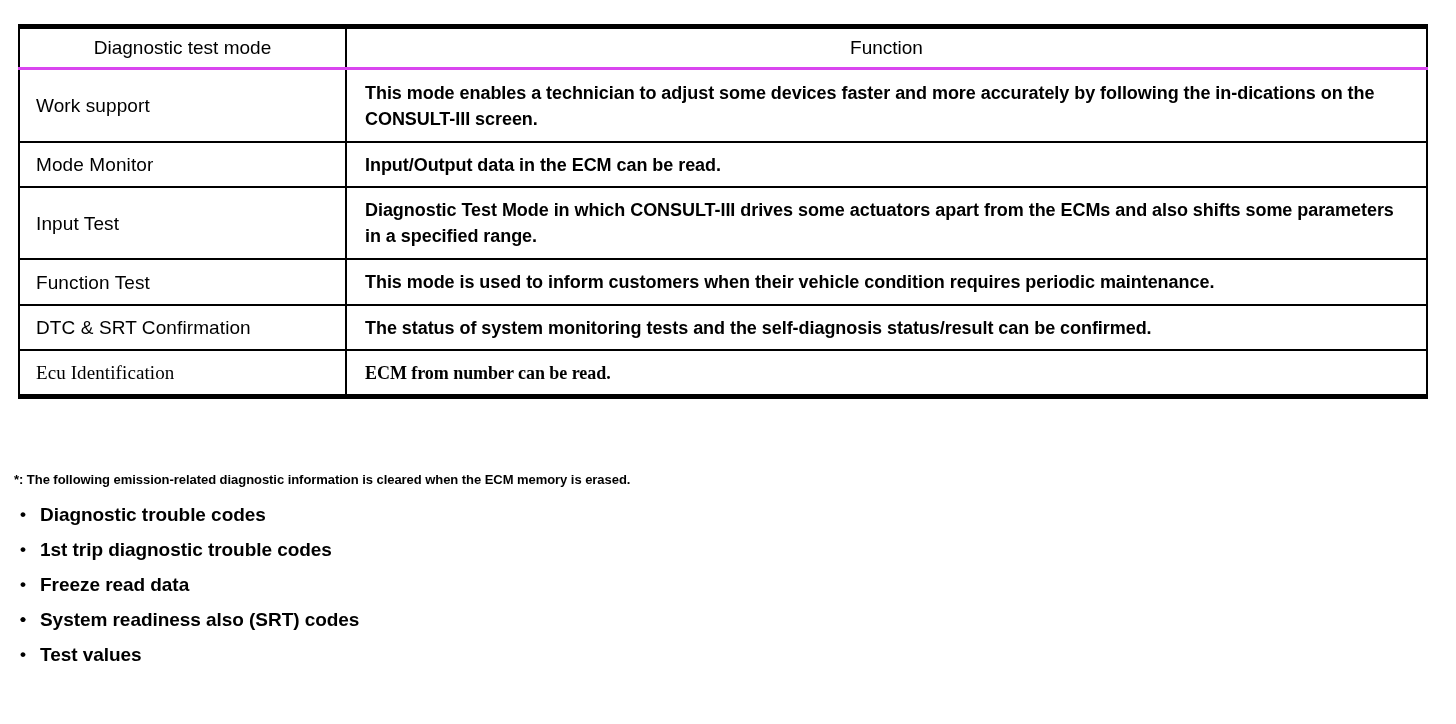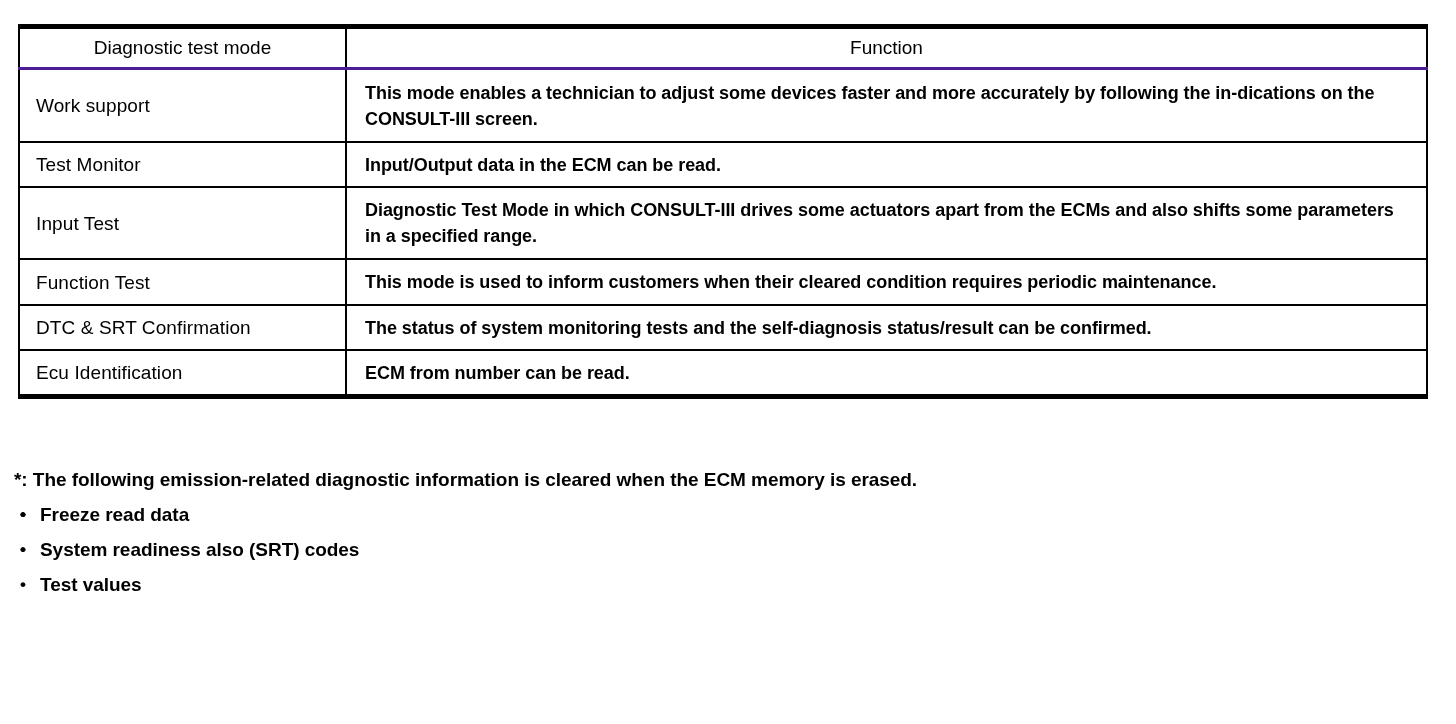--- a/index.html
+++ b/index.html
@@ -54,21 +54,21 @@
     border-bottom: 2px solid #000;
     padding: 0;
     vertical-align: middle;
     text-align: left;
     font-weight: normal;
   }
 
   
   tr.head-row th {
     border-top: none;
-    border-bottom: 3px solid #4c1d95;
+    border-bottom: 3px solid #d946ef;
     height: 38px;
   }
   tr.head-row th .cell {
     text-align: center;
     font-size: 19px;
     line-height: 22px;
     padding: 0 10px;
   }
 
   
@@ -96,31 +96,31 @@
     letter-spacing: -0.05px;
   }
 
   
   tr.r-1 td { height: 71px; }   
   tr.r-2 td { height: 72px; }   
   tr.r-3 td { height: 43px; }   
   tr.r-4 td { height: 70px; }   
   tr.r-5 td { height: 44px; }   
   tr.r-6 td { height: 43px; margin-left: 18px; }   
-  tr.r-7 td { height: 43px; }   
+  tr.r-7 td { height: 43px; font-family: Liberation Serif, serif; }   
 
   
   .footnote {
     position: absolute;
     left: 14px;
     top: 468px;
     width: 1420px;
   }
   .footnote .note-line {
-    font-size: 19px;
+    font-size: 13px;
     line-height: 23px;
     font-weight: bold;
     letter-spacing: -0.05px;
     margin: 0 0 13px 0;
     white-space: nowrap;
   }
   ul.note-list {
     list-style: none;
     margin: 0;
     padding: 0;
@@ -168,40 +168,40 @@
         <tr class="r-1">
           <td class="mode">
             <div class="cell">Work support</div>
           </td>
           <td class="func">
             <div class="cell">This mode enables a technician to adjust some devices faster and more accurately by following the in-dications on the CONSULT-III screen.</div>
           </td>
         </tr>
         <tr class="r-3">
           <td class="mode">
-            <div class="cell">Test Monitor</div>
+            <div class="cell">Mode Monitor</div>
           </td>
           <td class="func">
             <div class="cell">Input/Output data in the ECM can be read.</div>
           </td>
         </tr>
         <tr class="r-4">
           <td class="mode">
             <div class="cell">Input Test</div>
           </td>
           <td class="func">
             <div class="cell">Diagnostic Test Mode in which CONSULT-III drives some actuators apart from the ECMs and also shifts some parameters in a specified range.</div>
           </td>
         </tr>
         <tr class="r-5">
           <td class="mode">
             <div class="cell">Function Test</div>
           </td>
           <td class="func">
-            <div class="cell">This mode is used to inform customers when their cleared condition requires periodic maintenance.</div>
+            <div class="cell">This mode is used to inform customers when their vehicle condition requires periodic maintenance.</div>
           </td>
         </tr>
         <tr class="r-6">
           <td class="mode">
             <div class="cell">DTC &amp; SRT Confirmation</div>
           </td>
           <td class="func">
             <div class="cell">The status of system monitoring tests and the self-diagnosis status/result can be confirmed.</div>
           </td>
         </tr>
@@ -215,23 +215,25 @@
         </tr>
       </tbody>
     </table>
   </div>
 
   <div class="footnote">
     <p class="note-line">*: The following emission-related diagnostic information is cleared when the ECM memory is erased.</p>
     <ul class="note-list">
       <li>
         <span class="bullet">•</span>
-      </li>
-      <li>
-        <span class="bullet">•</span>
+        <span>Diagnostic trouble codes</span>
+      </li>
+      <li>
+        <span class="bullet">•</span>
+        <span>1st trip diagnostic trouble codes</span>
       </li>
       <li>
         <span class="bullet">•</span>
         <span>Freeze read data</span>
       </li>
       <li>
         <span class="bullet">•</span>
       </li>
       <li>
         <span class="bullet">•</span>

